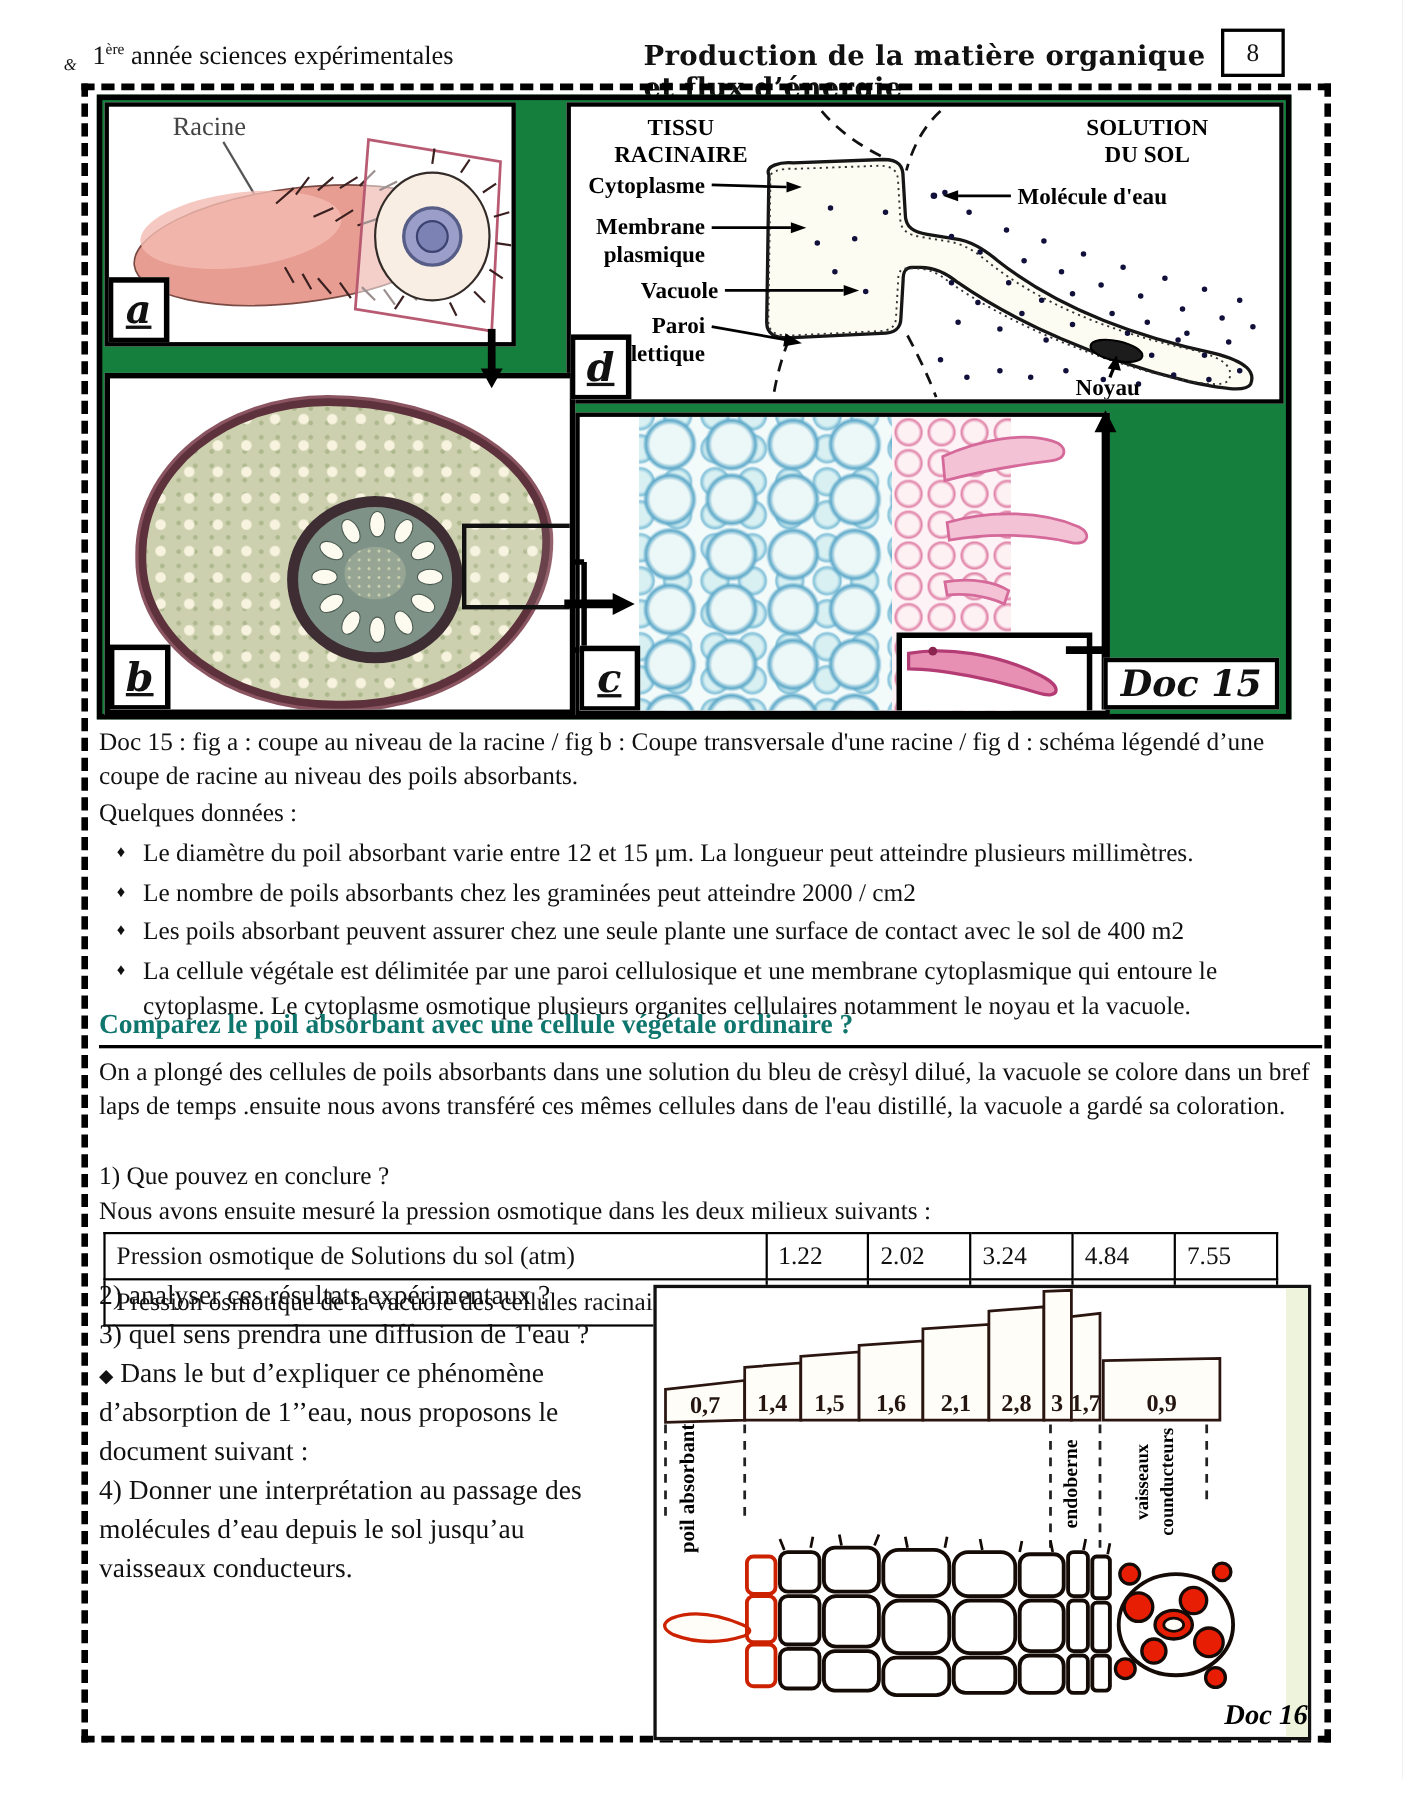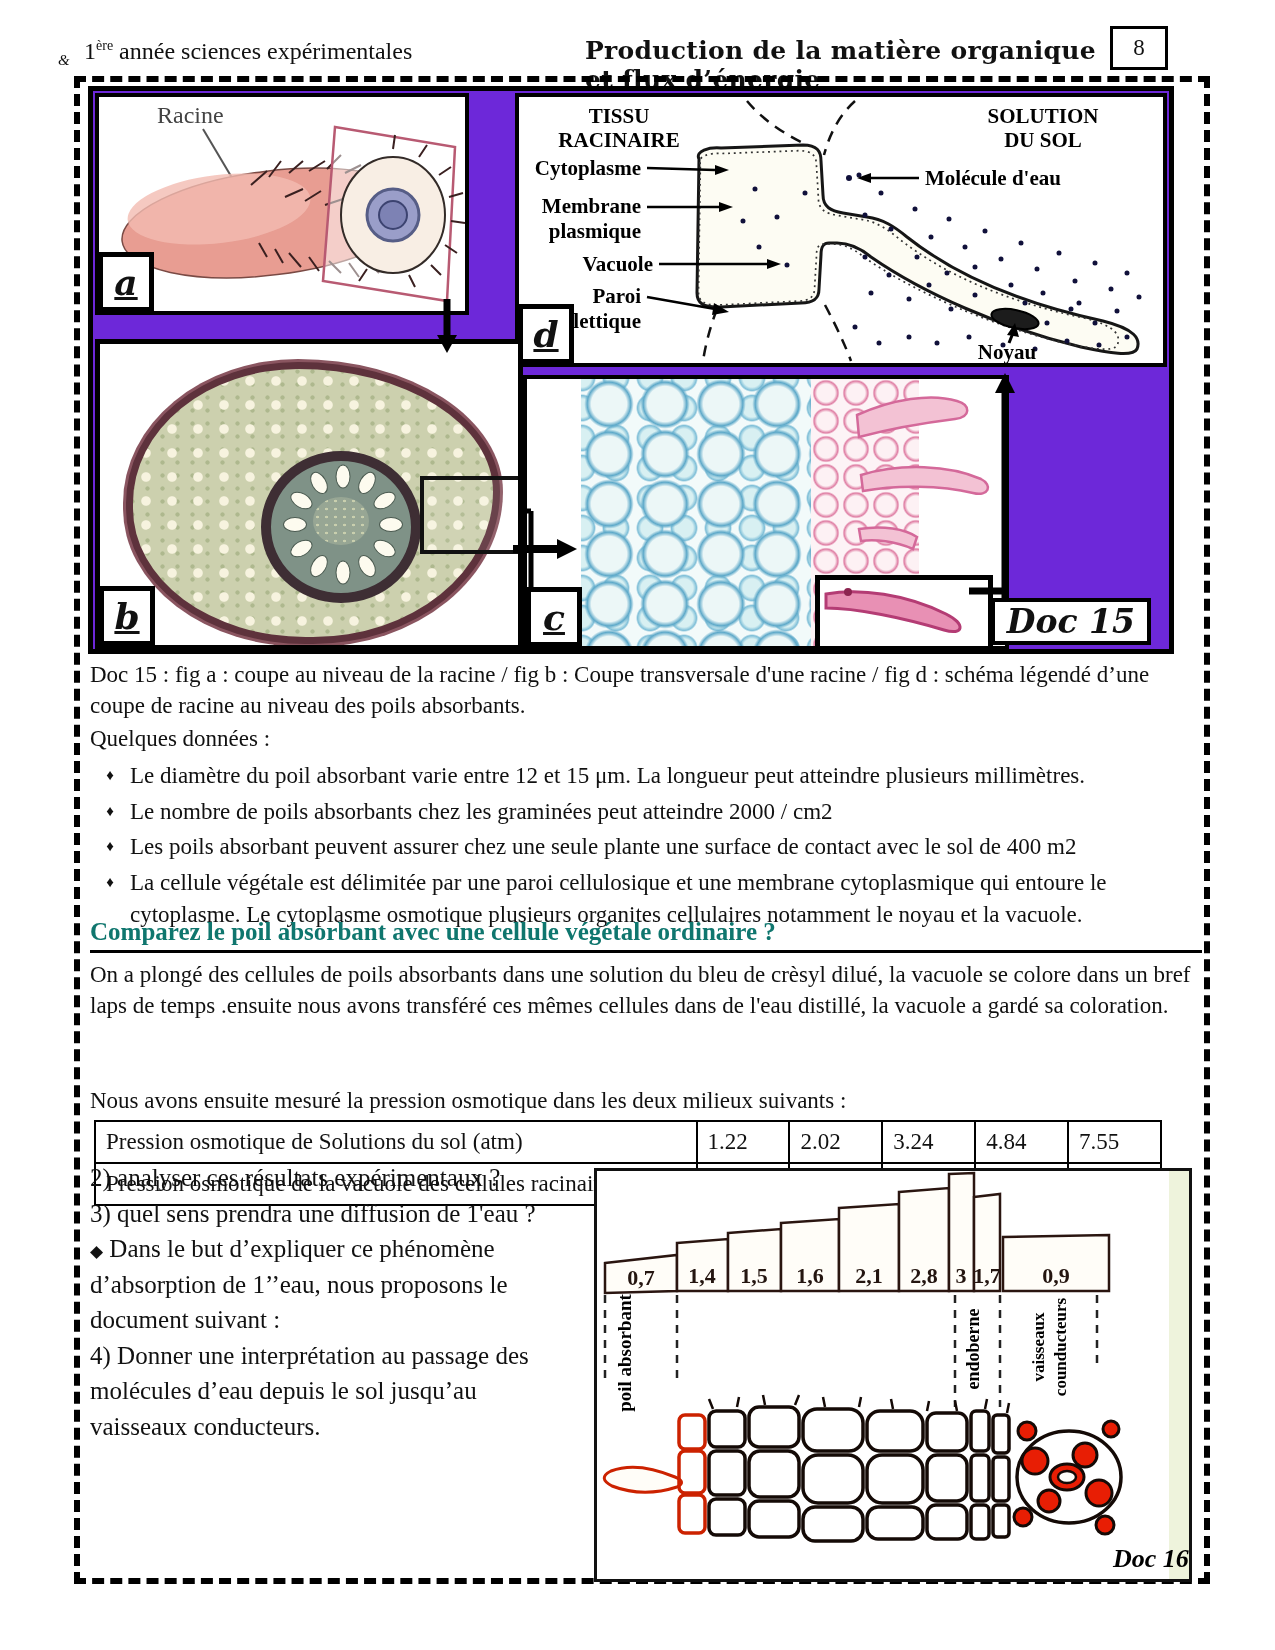--- a/index.html
+++ b/index.html
@@ -11,26 +11,26 @@
   .hdr-squiggle{position:absolute;left:58px;top:52px;font-size:15px;font-style:italic;}
   .hdr-right{position:absolute;left:585px;top:36px;width:520px;font-size:25px;font-weight:bold;
              font-family:"DejaVu Serif",serif;letter-spacing:.3px;}
   .page-num{position:absolute;left:1110px;top:26px;width:52px;height:38px;border:3px solid #000;
             display:flex;align-items:center;justify-content:center;font-size:23px;}
   
   .frame{position:absolute;left:74px;top:76px;width:1136px;height:1508px;border:6px dashed #000;
          box-sizing:border-box;}
   
   .figpanel{position:absolute;left:8px;top:4px;width:1086px;height:568px;border:5px solid #000;
-            box-sizing:border-box;background:#6d28d9;}
+            box-sizing:border-box;background:#15803d;}
   .figbox{position:absolute;border:4px solid #000;background:#fff;box-sizing:border-box;overflow:hidden;}
   .figlabel{position:absolute;left:-1px;bottom:-1px;border:5px solid #000;background:#fff;
             width:46px;height:50px;display:flex;align-items:center;justify-content:center;
             font:bold italic 36px "DejaVu Serif",serif;text-decoration:underline;z-index:6;}
-  .doc15tag{position:absolute;right:18px;bottom:4px;border:4px solid #000;background:#fff;
+  .doc15tag{position:absolute;right:6px;bottom:4px;border:4px solid #000;background:#fff;
             padding:0 12px;font:bold italic 33px "DejaVu Serif",serif;z-index:7;}
   .overlay{position:absolute;inset:0;width:100%;height:100%;pointer-events:none;z-index:5;}
   
   .figb-blob{position:absolute;left:26px;top:18px;width:360px;height:268px;
      border-radius:46% 54% 50% 48% / 50% 46% 54% 48%;
      background-color:#ccd0ae;
      background-image:radial-gradient(circle,#f7f3df 24%,rgba(0,0,0,0) 30%),
                       radial-gradient(circle,#aeb88e 18%,rgba(0,0,0,0) 25%);
      background-size:26px 24px,15px 13px;background-position:0 0,7px 9px;
      border:7px solid #5e323c;box-shadow:0 0 0 3px #8a5560;}
@@ -218,20 +218,21 @@
       </div>
       <div class="bullet-row">
         <span class="dia">♦</span>
         <div>La cellule végétale est délimitée par une paroi cellulosique et une membrane cytoplasmique qui entoure le cytoplasme. Le cytoplasme osmotique plusieurs organites cellulaires notamment le noyau et la vacuole.</div>
       </div>
     </div>
 
     <div class="blue-head" style="top:836px;">Comparez le poil absorbant avec une cellule végétale ordinaire ?</div>
 
     <div class="tblock" style="top:878px;">On a plongé des cellules de poils absorbants dans une solution du bleu de crèsyl dilué, la vacuole se colore dans un bref laps de temps .ensuite nous avons transféré ces mêmes cellules dans de l'eau distillé, la vacuole a gardé sa coloration.</div>
+    <div class="tblock" style="top:972px;">1) Que pouvez en conclure ?</div>
     <div class="tblock" style="top:1004px;">Nous avons ensuite mesuré la pression osmotique dans les deux milieux suivants :</div>
 
     <table class="table-wrap" style="top:1038px;">
       <tbody>
           <tr>
         <td style="width:660px;margin-left:28px;">Pression osmotique de Solutions du sol (atm)</td>
         <td class="num">1.22</td>
         <td class="num">2.02</td>
         <td class="num">3.24</td>
         <td class="num">4.84</td>

